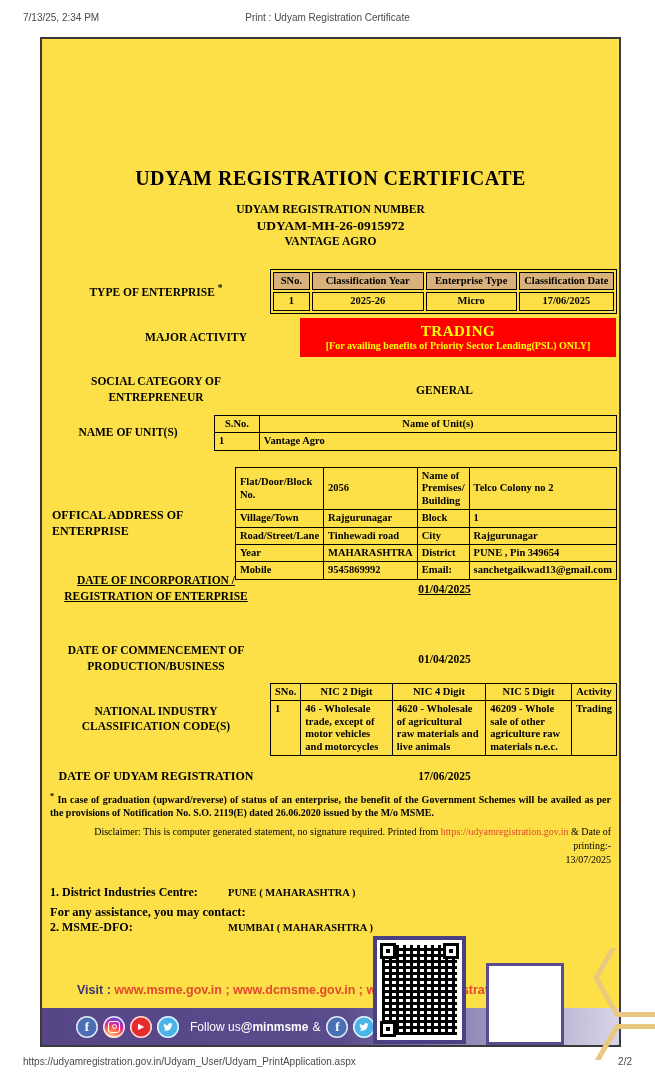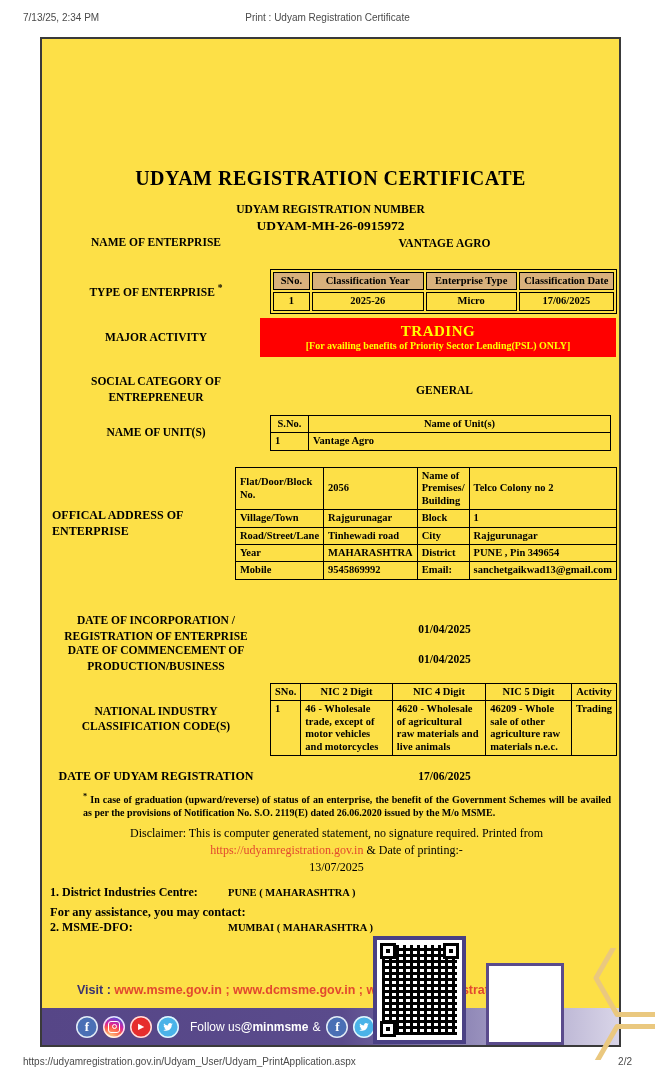--- a/index.html
+++ b/index.html
@@ -25,36 +25,36 @@
   .fl{width:228px;text-align:center;font-weight:bold;font-size:11.5px;line-height:1.35;padding:0 6px;box-sizing:border-box;}
   .fv{flex:1;text-align:center;font-weight:bold;font-size:11.5px;}
   .fv-big{font-size:13.5px;}
   .fv-area{flex:1;padding-right:2px;}
   
   table{border-collapse:collapse;font-size:10.5px;font-weight:bold;line-height:1.18;}
   td,th{border:1px solid #000;padding:2px 4px;}
   .tbl-type{border-collapse:separate;border-spacing:2px;border:1px solid #000;width:100%;}
   .tbl-type th{background:#d9b17c;text-align:center;padding:2px 2px;}
   .tbl-type td{text-align:center;}
-  .tbl-units{width:341px;border-radius:9px;}
+  .tbl-units{width:403px;border-radius:9px;}
   .tbl-units th{text-align:center;}
   .tbl-units td{text-align:left;}
   .tbl-addr{width:348px;}
   .tbl-addr td{text-align:left;vertical-align:middle;}
   .tbl-nic{width:100%;}
   .tbl-nic th{text-align:center;}
   .tbl-nic td{text-align:left;vertical-align:top;}
   
   .activity-box{margin-left:-10px;margin-right:1px;background:#f00;color:#ff0;text-align:center;
     padding:5px 4px 6px;}
   .activity-main{font-size:15px;font-weight:bold;letter-spacing:.5px;}
   .activity-note{font-size:10px;font-weight:bold;}
   
-  .footnote{top:753px;left:8px;right:8px;font-size:10px;font-weight:bold;line-height:1.3;text-align:justify;margin-left:33px;}
-  .disclaimer{top:786px;left:20px;right:8px;font-size:12px;line-height:1.4;text-align:center;}
+  .footnote{top:753px;left:8px;right:8px;font-size:10px;font-weight:bold;line-height:1.3;text-align:justify;}
+  .disclaimer{top:786px;left:20px;right:8px;font-size:10px;line-height:1.4;text-align:right;}
   .link-red{color:#e2492f;text-decoration:none;}
   .assist-head{top:866px;left:8px;font-size:12.5px;font-weight:bold;}
   .assist-row{display:flex;align-items:center;padding-left:8px;}
   .assist-label{width:178px;font-size:12px;font-weight:bold;}
   .assist-value{font-size:10.5px;font-weight:bold;}
   
   .visit-line{top:944px;left:35px;right:10px;font-family:"Liberation Sans",sans-serif;
     font-size:12.5px;font-weight:bold;color:#3b3370;z-index:1;}
   .visit-line a{color:#e2492f;text-decoration:none;}
   .visit-sep{color:#e2492f;}
@@ -98,21 +98,20 @@
 <div class="cert">
 
   <div class="abs cert-title">UDYAM REGISTRATION CERTIFICATE</div>
 
   <div class="abs fieldrow" style="top:163px;flex-direction:column;">
     <div class="fl">UDYAM REGISTRATION NUMBER</div>
     <div class="fv fv-big">UDYAM-MH-26-0915972</div>
   </div>
 
   <div class="abs fieldrow" style="top:196px;">
-    <div class="fl">NAME OF ENTERPRISE</div>
     <div class="fv">VANTAGE AGRO</div>
   </div>
 
   <div class="abs fieldrow" style="top:230px;">
     <div class="fl">
       <span>TYPE OF ENTERPRISE</span>
       <sup>*</sup>
     </div>
     <div class="fv-area">
       <table class="tbl-type">
@@ -133,21 +132,21 @@
           <td>1</td>
           <td>2025-26</td>
           <td>Micro</td>
           <td>17/06/2025</td>
         </tr>
       </tbody>
         </table>
     </div>
   </div>
 
-  <div class="abs fieldrow" style="top:279px;">
+  <div class="abs fieldrow" style="top:279px;padding-left:40px;">
     <div class="fl">MAJOR ACTIVITY</div>
     <div class="fv-area">
       <div class="activity-box">
         <div class="activity-main">TRADING</div>
         <div class="activity-note">[For availing benefits of Priority Sector Lending(PSL) ONLY]</div>
       </div>
     </div>
   </div>
 
   <div class="abs fieldrow" style="top:335px;">
@@ -216,21 +215,21 @@
           <td>Mobile</td>
           <td>9545869992</td>
           <td>Email:</td>
           <td>sanchetgaikwad13@gmail.com</td>
         </tr>
       </tbody>
         </table>
     </div>
   </div>
 
-  <div class="abs fieldrow" style="top:574px;">
+  <div class="abs fieldrow" style="top:534px;text-decoration:underline;">
     <div class="fl">DATE OF INCORPORATION / REGISTRATION OF ENTERPRISE</div>
     <div class="fv">01/04/2025</div>
   </div>
 
   <div class="abs fieldrow" style="top:604px;">
     <div class="fl">DATE OF COMMENCEMENT OF PRODUCTION/BUSINESS</div>
     <div class="fv">01/04/2025</div>
   </div>
 
   <div class="abs fieldrow" style="top:644px;">

